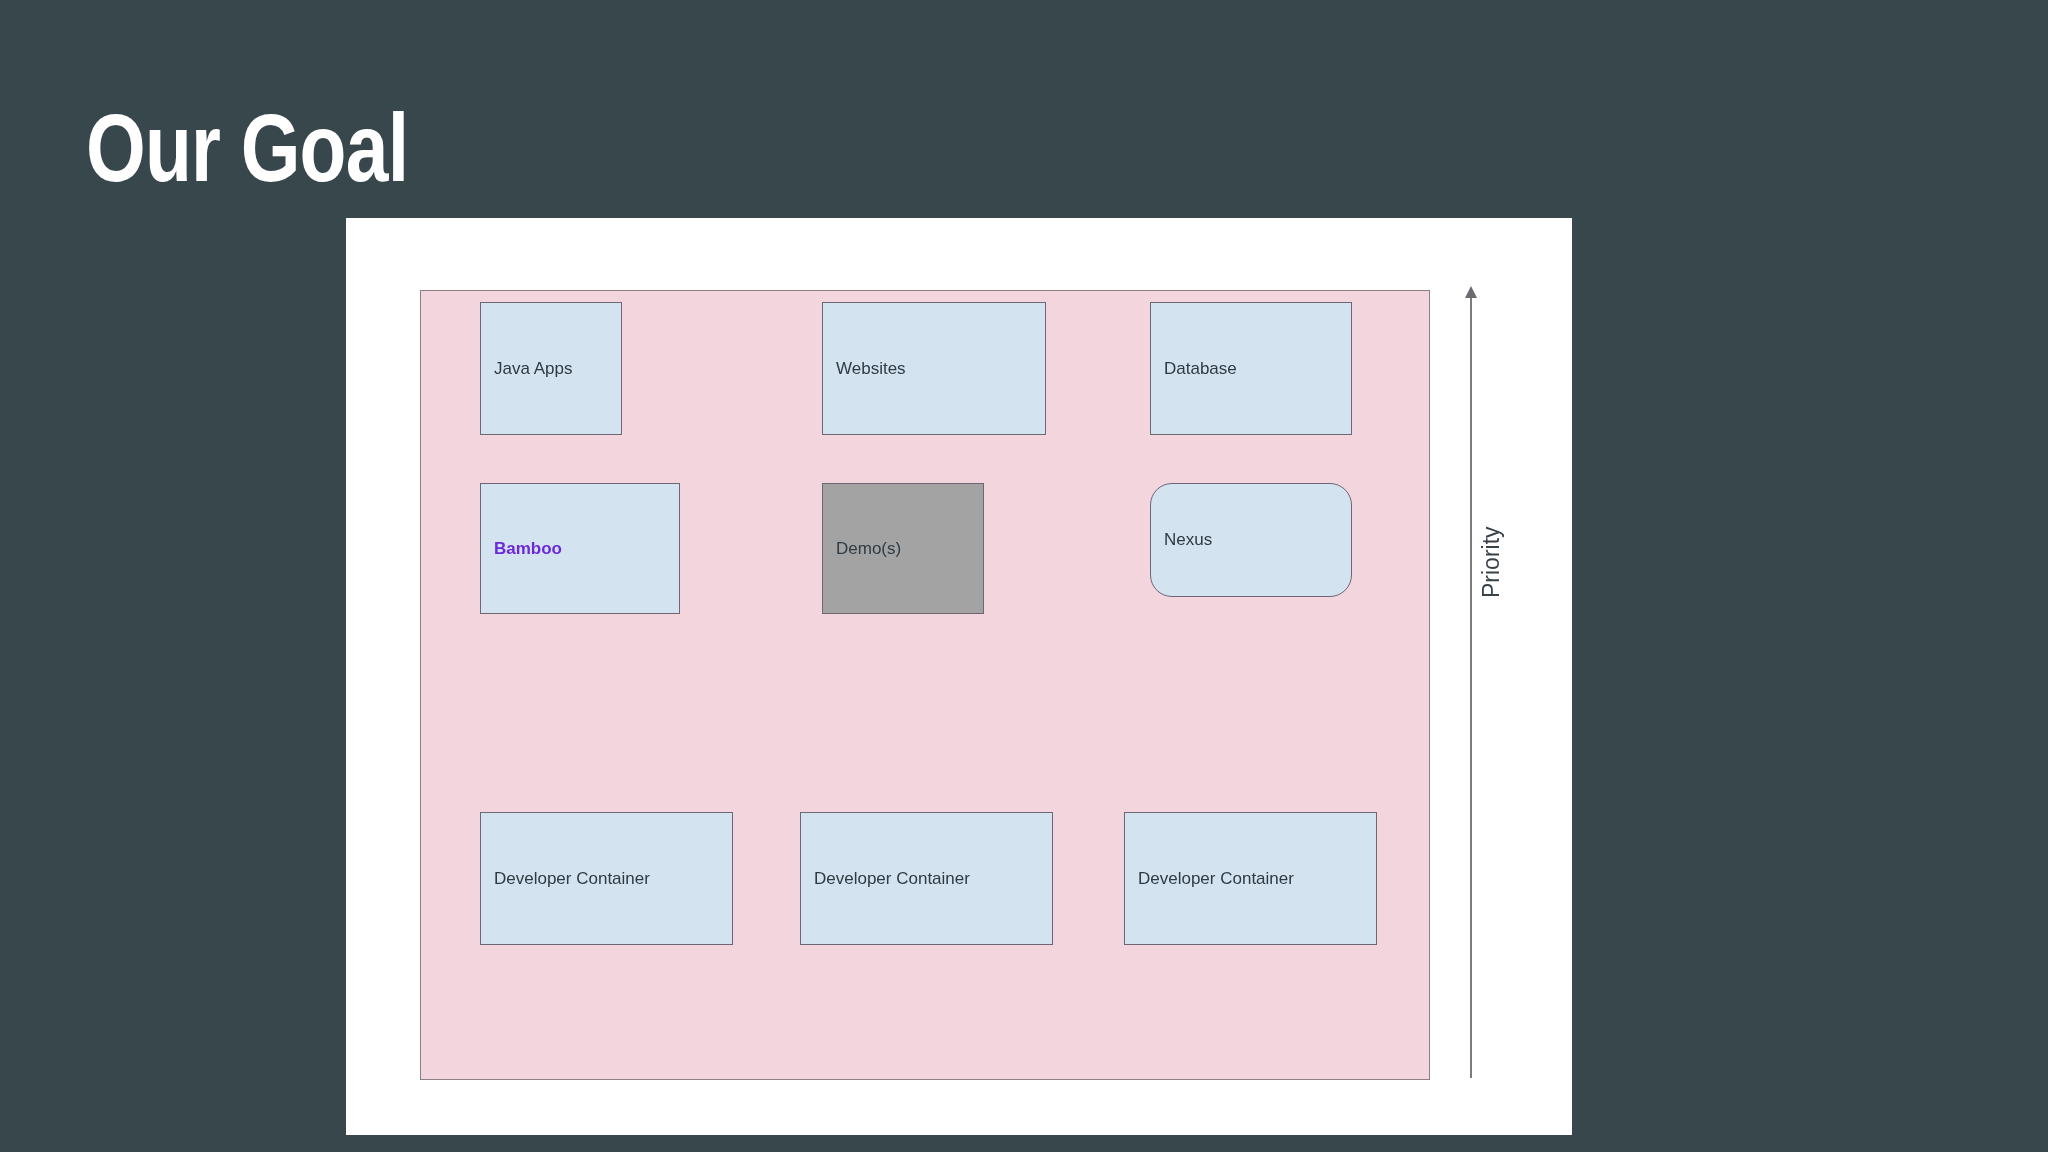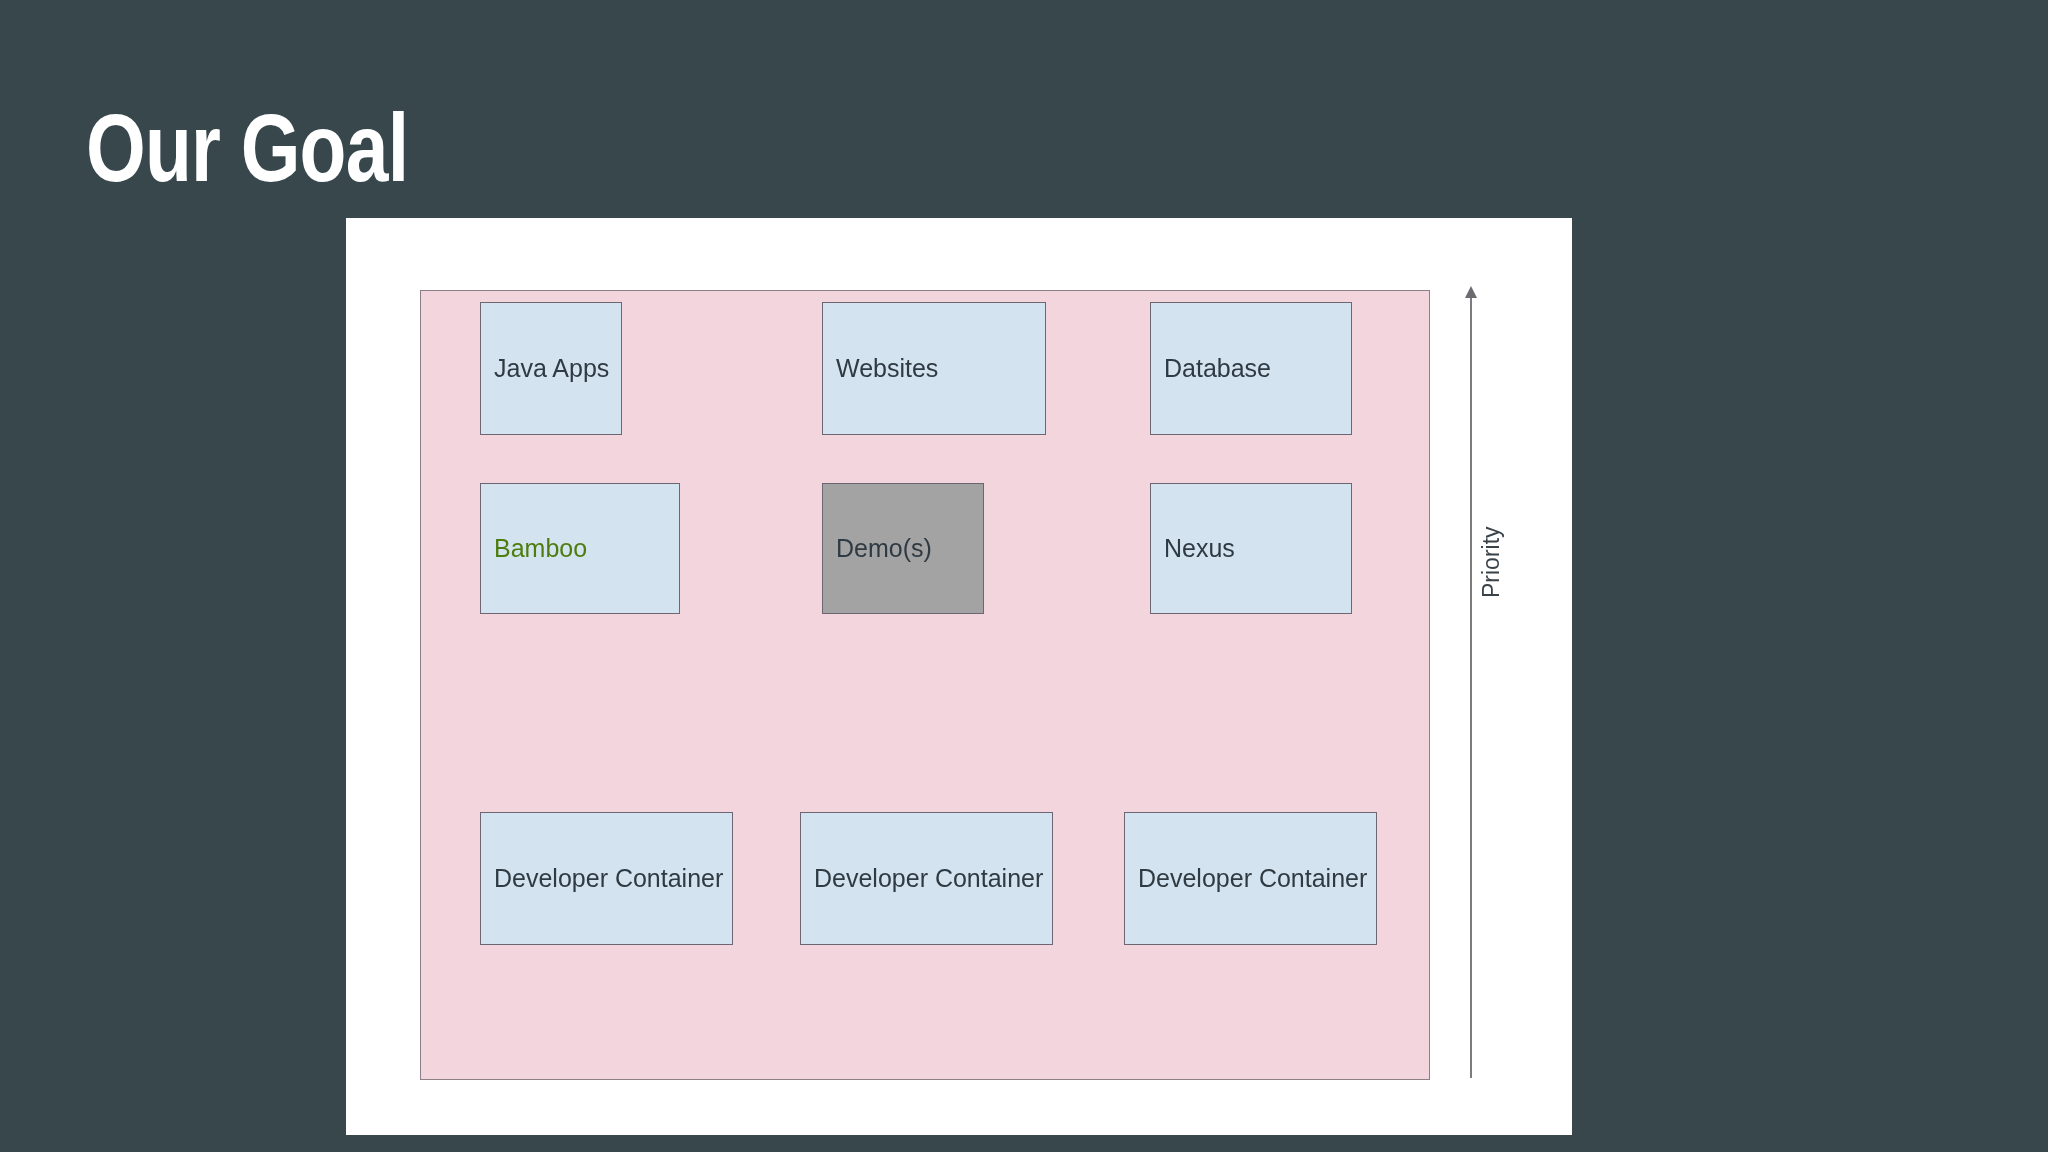--- a/index.html
+++ b/index.html
@@ -62,21 +62,21 @@
   .node-box {
     position: absolute;
     background: #d3e4f0;
     border: 1.6px solid #6e6672;
     box-sizing: border-box;
     display: flex;
     align-items: center;
   }
   .node-label {
     font-family: "Liberation Sans", sans-serif;
-    font-size: 25px;
+    font-size: 17px;
     color: #2f3a43;
     padding-left: 13px;
     white-space: nowrap;
   }
 
   
   #priority-axis {
     position: absolute;
     left: 1124px;  
     top: 72px;
@@ -121,26 +121,26 @@
         <div class="node-box" style="left: 134px; top: 84px; width: 142px; height: 133px; background: rgb(211, 228, 240); border-color: rgb(110, 102, 114);">
           <span class="node-label" style="color: rgb(47, 58, 67);">Java Apps</span>
         </div>
         <div class="node-box" style="left: 476px; top: 84px; width: 224px; height: 133px; background: rgb(211, 228, 240); border-color: rgb(110, 102, 114);">
           <span class="node-label" style="color: rgb(47, 58, 67);">Websites</span>
         </div>
         <div class="node-box" style="left: 804px; top: 84px; width: 202px; height: 133px; background: rgb(211, 228, 240); border-color: rgb(110, 102, 114); text-align: center;">
           <span class="node-label" style="color: rgb(47, 58, 67);">Database</span>
         </div>
         <div class="node-box" style="left: 134px; top: 265px; width: 200px; height: 131px; background: rgb(211, 228, 240); border-color: rgb(110, 102, 114);">
-          <span class="node-label" style="color: #4d7c0f;">Bamboo</span>
+          <span class="node-label" style="color: #6d28d9; font-weight: bold;">Bamboo</span>
         </div>
         <div class="node-box" style="left: 476px; top: 265px; width: 162px; height: 131px; background: #a3a3a3; border-color: rgb(110, 102, 114);">
           <span class="node-label" style="color: rgb(47, 58, 67);">Demo(s)</span>
         </div>
-        <div class="node-box" style="left: 804px; top: 265px; width: 202px; height: 131px; background: rgb(211, 228, 240); border-color: rgb(110, 102, 114);">
+        <div class="node-box" style="left: 804px; top: 265px; width: 202px; height: 114px; background: rgb(211, 228, 240); border-color: rgb(110, 102, 114); border-radius: 22px;">
           <span class="node-label" style="color: rgb(47, 58, 67);">Nexus</span>
         </div>
         <div class="node-box" style="left: 134px; top: 594px; width: 253px; height: 133px; background: rgb(211, 228, 240); border-color: rgb(110, 102, 114);">
           <span class="node-label" style="color: rgb(47, 58, 67);">Developer Container</span>
         </div>
         <div class="node-box" style="left: 454px; top: 594px; width: 253px; height: 133px; background: rgb(211, 228, 240); border-color: rgb(110, 102, 114);">
           <span class="node-label" style="color: rgb(47, 58, 67);">Developer Container</span>
         </div>
         <div class="node-box" style="left: 778px; top: 594px; width: 253px; height: 133px; background: rgb(211, 228, 240); border-color: rgb(110, 102, 114);">
           <span class="node-label" style="color: rgb(47, 58, 67);">Developer Container</span>

